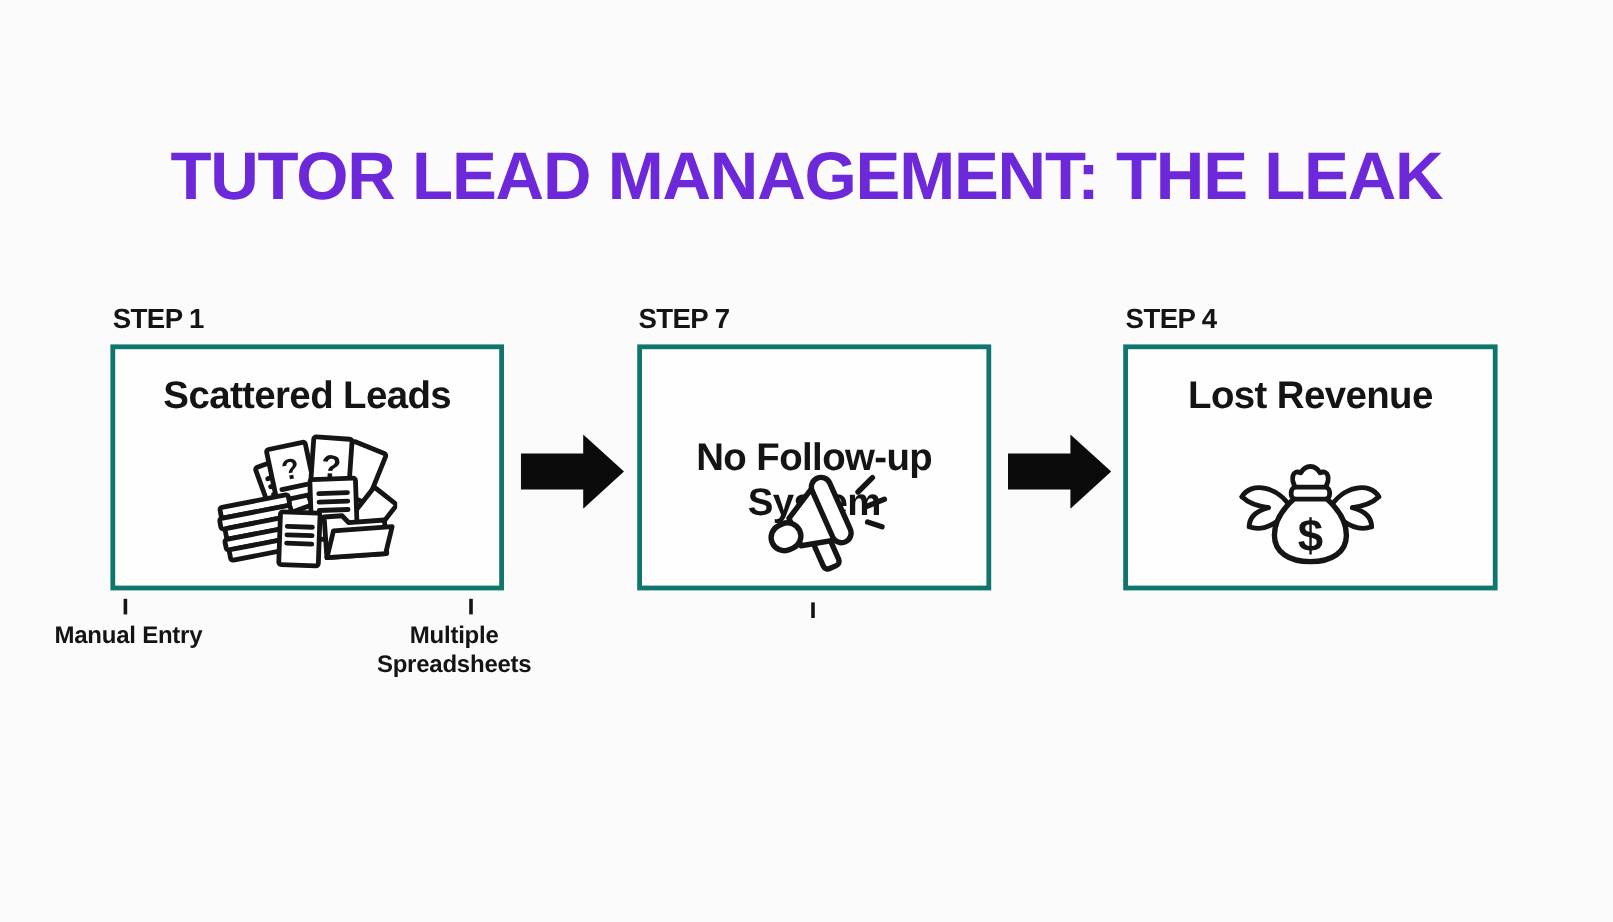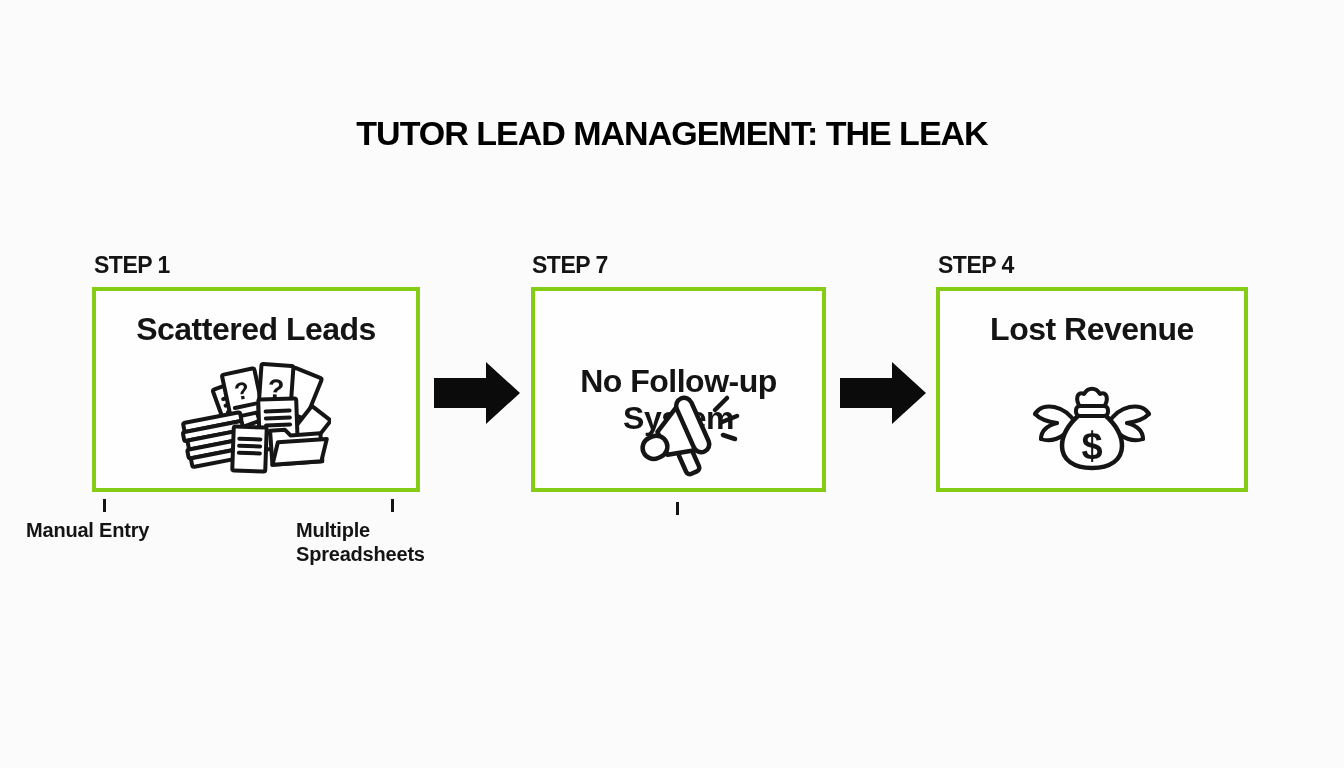--- a/index.html
+++ b/index.html
@@ -3,49 +3,49 @@
 <meta charset="utf-8">
 <style>
   html,body{margin:0;padding:0;background:#fbfbfb;}
   .canvas{
     position:relative;width:1344px;height:768px;overflow:hidden;
     background:#fbfbfb;color:#141414;
     font-family:"Liberation Sans",sans-serif;
   }
   .title{
     position:absolute;top:114px;left:0;width:100%;
-    text-align:center;font-size:34px;font-weight:700;letter-spacing:-1px;
-    color:#000000;
+    text-align:center;font-size:56px;font-weight:700;letter-spacing:-1px;
+    color:#6d28d9;
   }
   .step-label{
     position:absolute;top:252px;font-size:23px;font-weight:700;letter-spacing:-0.5px;
   }
   .step-box{
     position:absolute;top:287px;height:197px;
-    background:#fefefe;border:4px solid #84cc16;
+    background:#fefefe;border:4px solid #0f766e;
     display:flex;flex-direction:column;align-items:center;
   }
   .box-1{left:92px;width:320px;}
   .box-2{left:531px;width:287px;justify-content:center;}
   .box-3{left:936px;width:304px;}
   .box-title{
     margin-top:20px;text-align:center;
     font-size:32px;font-weight:700;letter-spacing:-0.5px;line-height:37px;
   }
   .box-2 .box-title{width:250px;}
   .icon{position:absolute;left:50%;transform:translateX(-50%);}
   .icon-scattered{top:66px;}
   .icon-megaphone{top:102px;margin-left:5px;}
   .icon-moneybag{top:92px;}
   .arrow{position:absolute;top:362px;}
   .arrow-1{left:434px;}
   .arrow-2{left:840px;}
   .tick{position:absolute;width:3px;height:13px;background:#141414;top:499px;}
   .callout{
-    position:absolute;text-align:left;
+    position:absolute;text-align:center;
     font-size:20px;font-weight:700;line-height:24px;letter-spacing:-0.2px;
   }
   .qmark{font-family:"Liberation Sans",sans-serif;font-weight:700;font-size:24px;
     fill:#151515;text-anchor:middle;}
   .qmark-lg{font-size:27px;}
   .dollar{font-family:"Liberation Sans",sans-serif;font-weight:700;font-size:38px;
     fill:#151515;text-anchor:middle;}
 </style>
 </head>
 <body>

